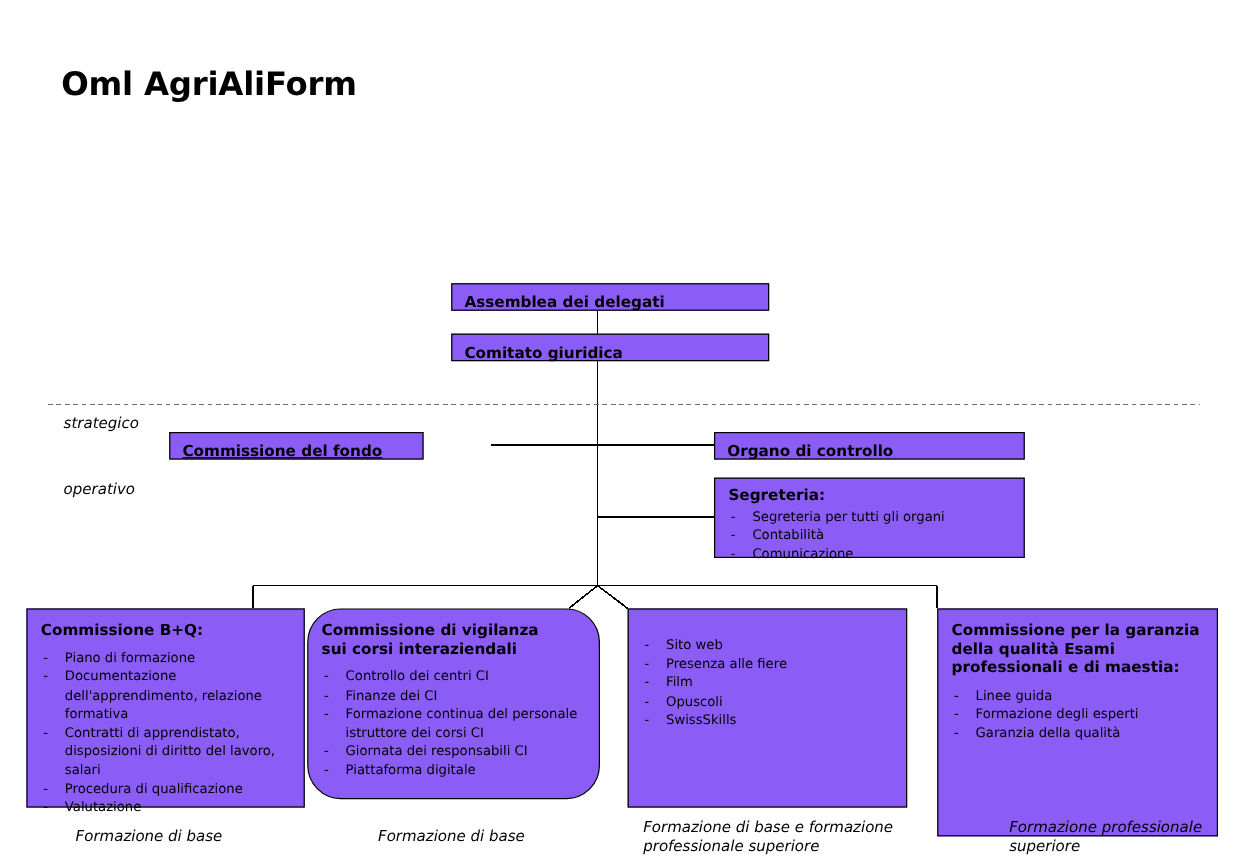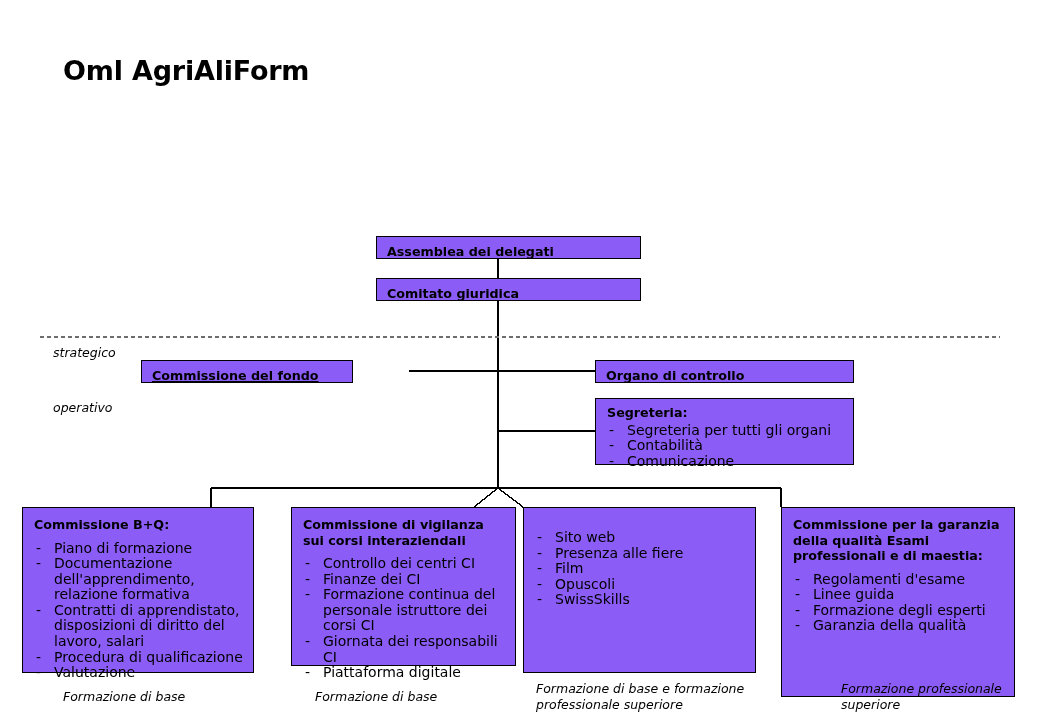--- a/index.html
+++ b/index.html
@@ -6,21 +6,21 @@
   html,body{margin:0;padding:0;background:#ffffff;}
   body{
     width:1040px;height:720px;
     font-family:"DejaVu Sans","Liberation Sans",sans-serif;
     color:#000000;overflow:hidden;position:relative;
   }
   #canvas{position:absolute;left:0;top:0;width:1040px;height:720px;}
 
   
   .title{
-    position:absolute;left:63px;top:55px;
+    position:absolute;left:51px;top:55px;
     font-size:27px;font-weight:bold;letter-spacing:-0.2px;white-space:nowrap;
   }
   .subtitle{
     position:absolute;left:64px;top:90px;
     font-size:12.5px;font-weight:bold;white-space:nowrap;
   }
 
   
   .level-label{
     position:absolute;font-size:12.5px;font-style:italic;white-space:nowrap;margin-top:36px;
@@ -38,21 +38,21 @@
     font-size:12.7px;font-weight:bold;line-height:15.5px;
   }
   .bar-box{padding:4px 0 0 10px;}
 
   .panel{padding:9px 0 0 11px;}
   .panel .box-title{display:block;margin-bottom:2px;}
 
   
   ul.bullets{
     list-style:none;margin:0;padding:0;
-    font-size:14px;line-height:15.6px;
+    font-size:11px;line-height:15.6px;
   }
   ul.bullets li{
     position:relative;padding-left:20px;margin:0;
   }
   ul.bullets li::before{
     content:"-";position:absolute;left:2px;top:0;
   }
   .gap-6{height:6px;}
   .gap-12{height:13px;}
 
@@ -127,21 +127,21 @@
     <ul class="bullets">
       <li>Piano di formazione</li>
       <li>Documentazione dell'apprendimento, relazione formativa</li>
       <li>Contratti di apprendistato, disposizioni di diritto del lavoro, salari</li>
       <li>Procedura di qualificazione</li>
       <li>Valutazione</li>
     </ul>
   </div>
   <div class="caption" style="left:63px;top:689px;">Formazione di base</div>
 
-  <div class="box panel" style="left:291px;top:507px;width:225px;height:159px;">
+  <div class="box panel" style="left:256px;top:507px;width:244px;height:159px;border-radius:28px;">
     <span class="box-title" style="max-width:200px;">Commissione di vigilanza sui corsi interaziendali</span>
     <div class="gap-6"></div>
     <ul class="bullets">
       <li>Controllo dei centri CI</li>
       <li>Finanze dei CI</li>
       <li>Formazione continua del personale istruttore dei corsi CI</li>
       <li>Giornata dei responsabili CI</li>
       <li>Piattaforma digitale</li>
     </ul>
   </div>
@@ -156,21 +156,20 @@
       <li>Opuscoli</li>
       <li>SwissSkills</li>
     </ul>
   </div>
   <div class="caption" style="left:536px;top:681px;width:245px;">Formazione di base e formazione professionale superiore</div>
 
   <div class="box panel" style="left:781px;top:507px;width:234px;height:190px;">
     <span class="box-title" style="max-width:216px;">Commissione per la garanzia della qualità Esami professionali e di maestia:</span>
     <div class="gap-6"></div>
     <ul class="bullets">
-      <li>Regolamenti d'esame</li>
       <li>Linee guida</li>
       <li>Formazione degli esperti</li>
       <li>Garanzia della qualità</li>
     </ul>
   </div>
   <div class="caption" style="left:841px;top:681px;width:185px;">Formazione professionale superiore</div>
 
 </div>
 
 </body></html>

